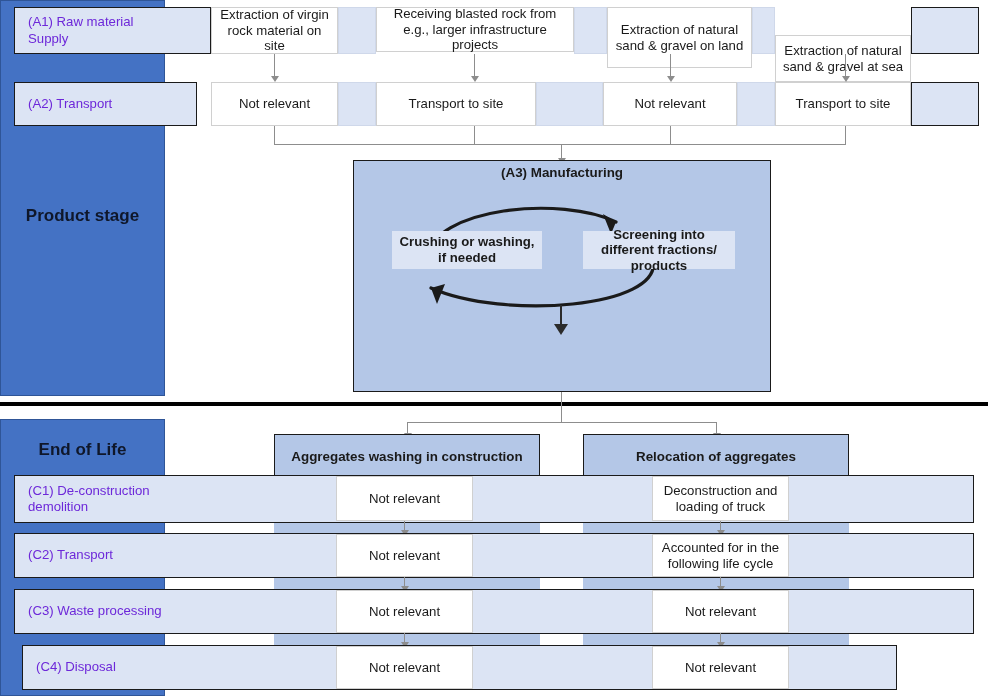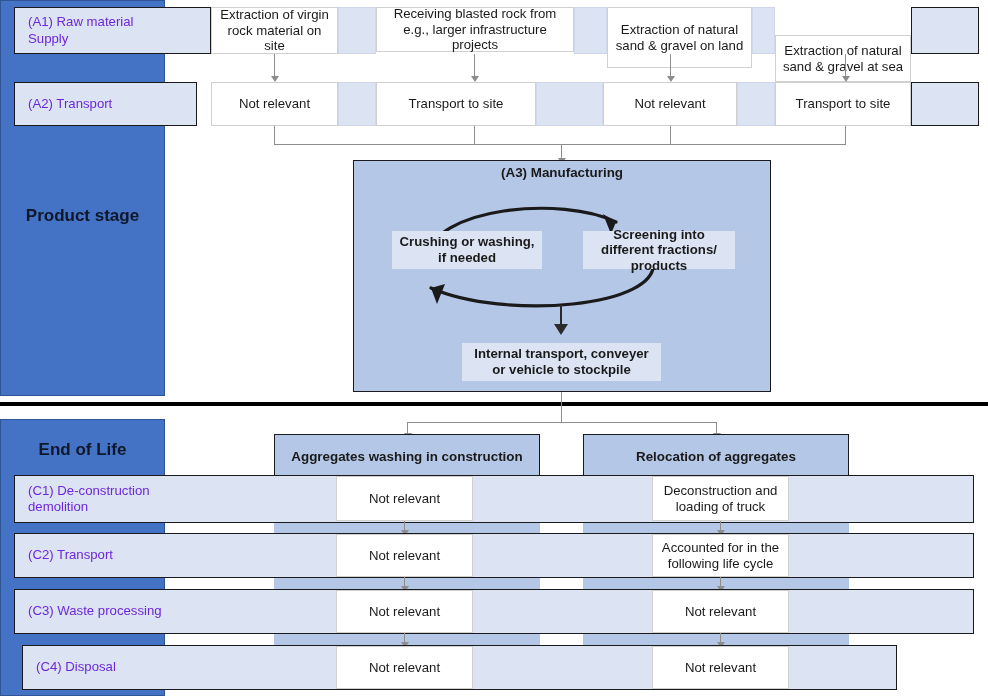--- a/index.html
+++ b/index.html
@@ -162,21 +162,20 @@
     <path d="M 300 100 C 310 148, 150 160, 78 128" fill="none" stroke="#1a1a1a" stroke-width="3.2" stroke-linecap="round"></path>
     <polygon points="78,128 92,124 84,144" fill="#1a1a1a"></polygon>
   </svg>
 
   <div class="abs cell cell-lblue-soft bold" style="left:392px; top:231px; width:150px; height:38px; border:0;">Crushing or washing, if needed</div>
   <div class="abs cell cell-lblue-soft bold" style="left:583px; top:231px; width:152px; height:38px; border:0;">Screening into different fractions/ products</div>
 
   <div class="abs vline-dk" style="left:559.7px; top:305px; height:22px;"></div>
   <div class="abs arrowhead-dk" style="left:554px; top:324px;"></div>
 
-  <div class="abs cell cell-lblue-soft bold" style="left:462px; top:343px; width:199px; height:38px; border:0;">Internal transport, conveyer or vehicle to stockpile</div>
 
   <div class="abs vline" style="left:561px; top:392px; height:31px;"></div>
 
   <div class="abs divider-black" style="left:0px; top:402px; width:988px;"></div>
 
   <div class="abs vline" style="left:561px; top:402px; height:21px;"></div>
 
   <div class="abs hline" style="left:407px; top:422px; width:309px;"></div>
   <div class="abs vline" style="left:407px; top:422px; height:13px;"></div>
   <div class="abs arrowhead" style="left:403.7px; top:433px;"></div>

